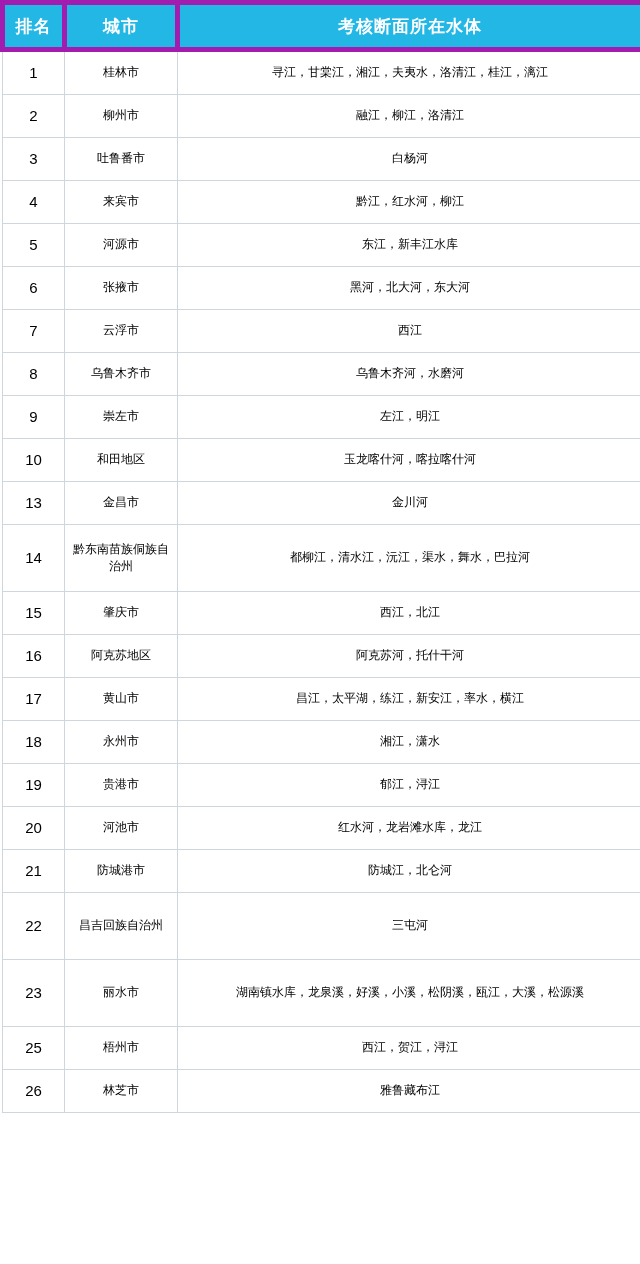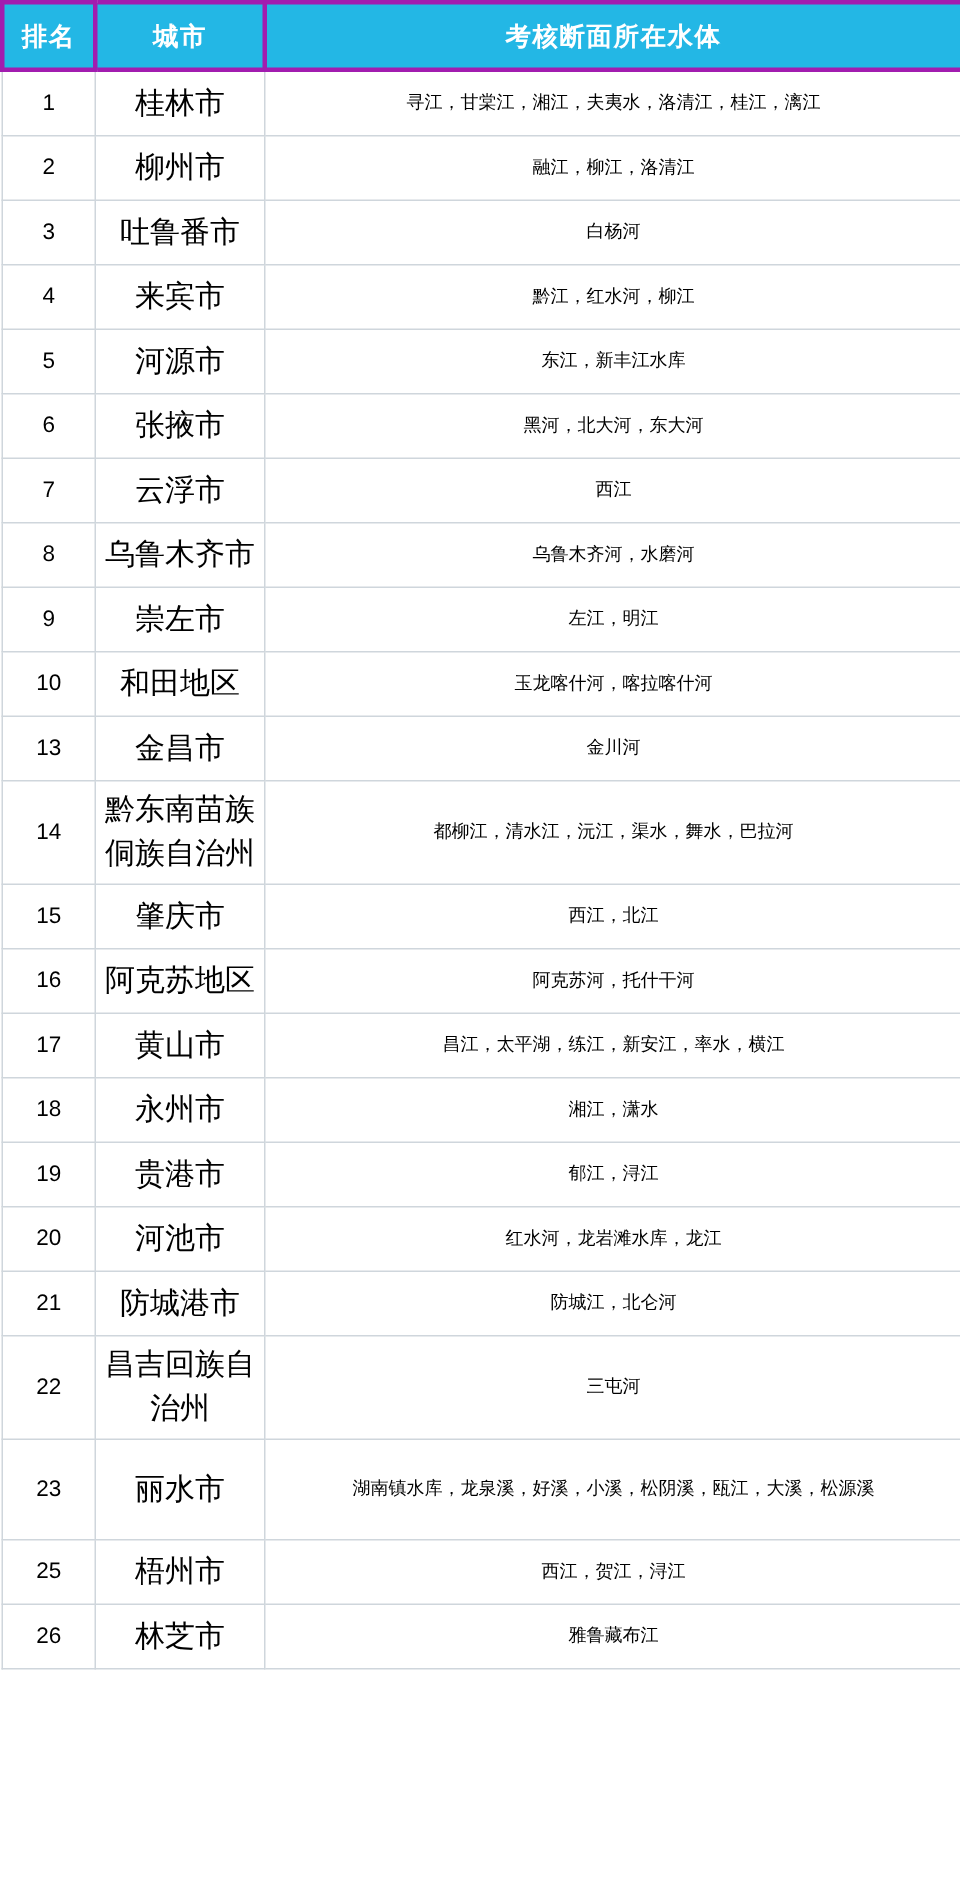--- a/index.html
+++ b/index.html
@@ -23,38 +23,38 @@
   table.wb-table col.col-water { width: 465px; }
 
   thead th {
     background: #23b7e5;
     color: #ffffff;
     font-size: 17px;
     font-weight: bold;
     letter-spacing: 1px;
     height: 34px;
     padding: 4px 2px;
-    border: 3px solid #a21caf;
+    border: 5px solid #a21caf;
     text-align: center;
     vertical-align: middle;
   }
   tbody td {
     border: 1px solid #cfd6dc;
     text-align: center;
     vertical-align: middle;
     font-size: 15.5px;
     line-height: 1.45;
     padding: 5px 4px;
     background: #ffffff;
   }
   tbody td.rank {
     font-size: 15px;
   }
   tbody td.city {
-    font-size: 20px;
+    font-size: 12px;
   }
   tbody td.water {
     font-size: 12px;
     padding-left: 6px;
     padding-right: 6px;
   }
   tbody tr.r-1 td { height: 32px; }
   tbody tr.r-2 td { height: 56px; }
 </style>
 </head>

